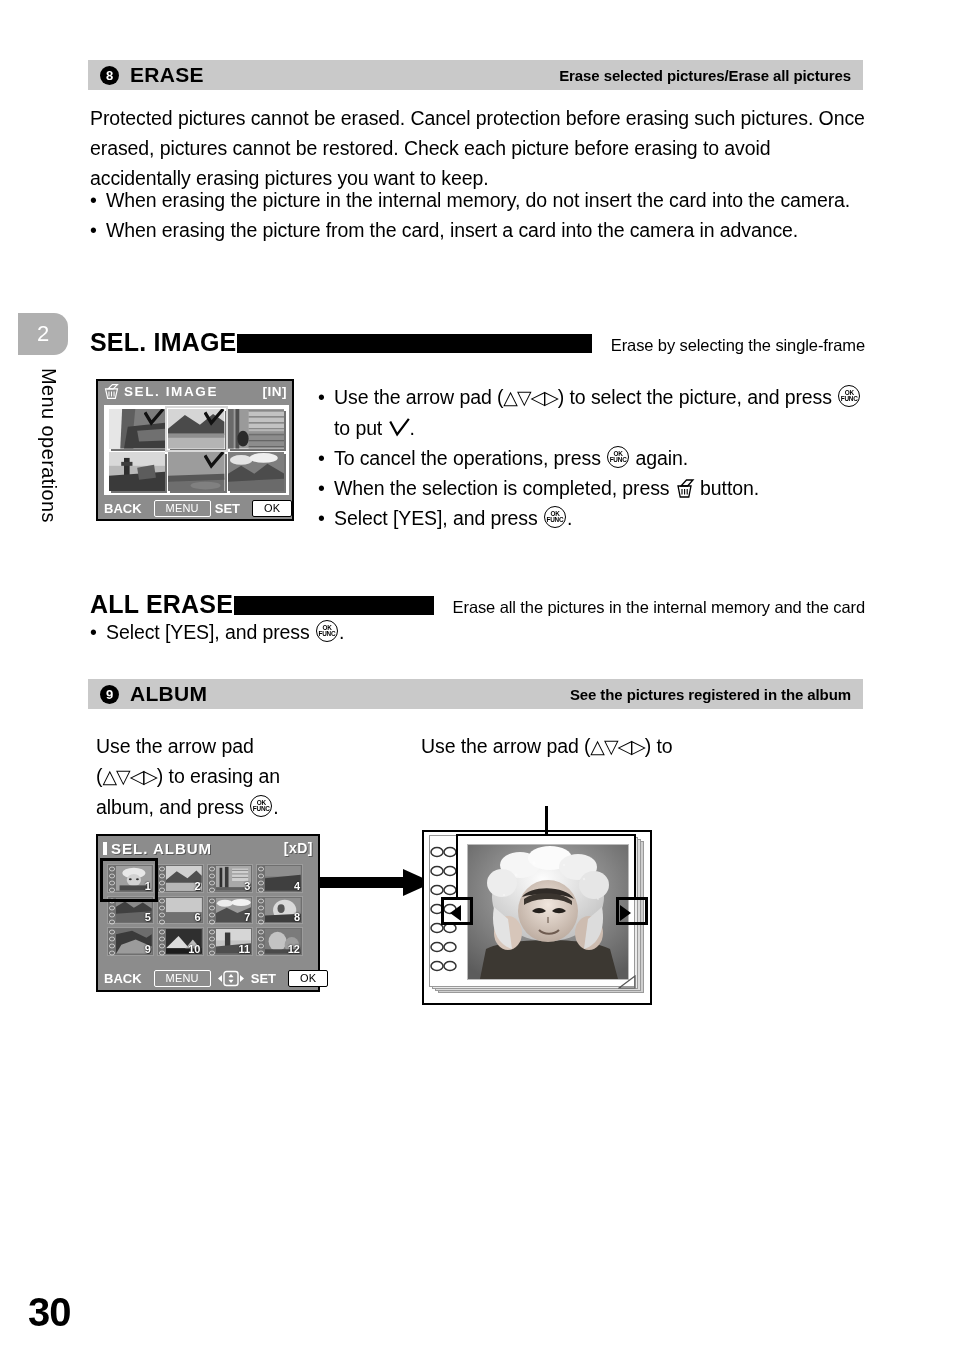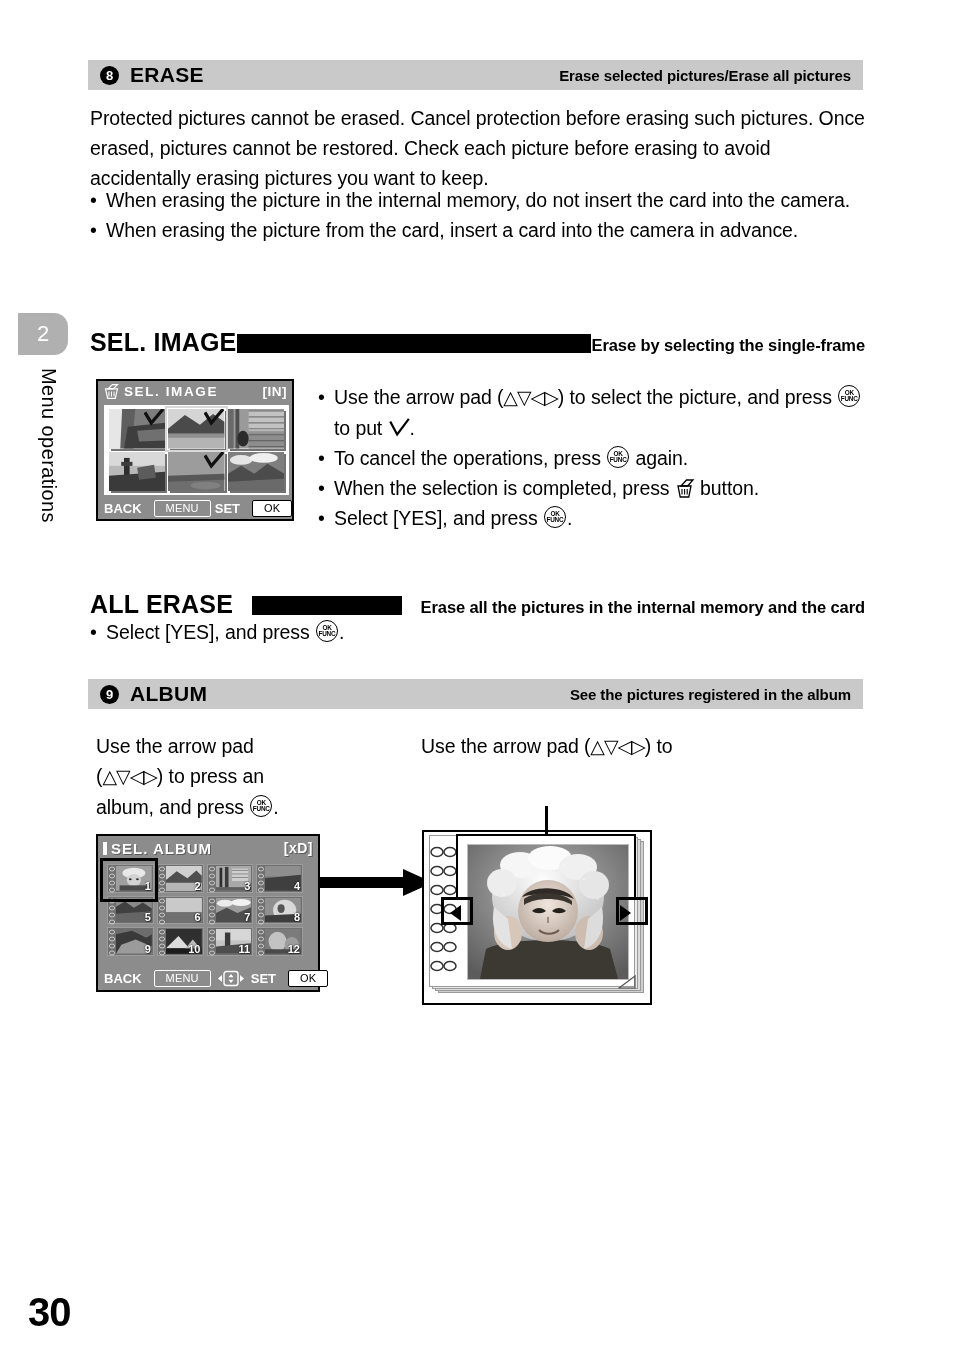--- a/index.html
+++ b/index.html
@@ -122,23 +122,24 @@
     font-size: 19px;
     font-weight: bold;
     letter-spacing: 1px;
     margin: 0 1px;
     line-height: 1;
     position: relative;
     top: -1px;
   }
   .subhead .sh-desc {
     font-size: 16.5px;
-    font-weight: bold;
+    font-weight: normal;
     white-space: nowrap;
     letter-spacing: -.1px;
+    padding-left: 18px;
   }
   .subhead.tight .sh-desc { font-size: 16.5px; margin-top: 16px; }
 
   
   .okbtn {
     display: inline-block;
     vertical-align: -3px;
     width: 20px; height: 20px;
     border: 1.6px solid #000;
     border-radius: 50%;
@@ -512,42 +513,42 @@
           <path d="M6,8 L11.5,2 L18,2 L12.6,8 Z" fill="none" stroke="#000" stroke-width="1.3"></path>
         </svg></span><span> button.</span></span>
   </div>
 
   <div class="bullet-line">
     <span class="dot">•</span>
     <span class="btext"><span>Select [YES], and press </span><span class="okbtn"><i class="t">OK</i><i class="b">FUNC</i></span><span>.</span></span>
   </div>
 </div>
 
-<div class="subhead tight" style="left:90px; top:582px;gap:18px;">
+<div class="subhead tight" style="left:90px; top:582px;">
   <span class="sh-name">ALL ERASE</span>
   <span class="leader">..................</span>
   <span class="sh-desc">Erase all the pictures in the internal memory and the card</span>
 </div>
 
 <div class="body-text" style="left:90px; top:617px; width:700px;">
   <div class="bullet-line">
     <span class="dot">•</span>
     <span class="btext"><span>Select [YES], and press </span><span class="okbtn"><i class="t">OK</i><i class="b">FUNC</i></span><span>.</span></span>
   </div>
 </div>
 
 <div class="sec-bar" id="album-bar" style="left:88px; top:679px; width:775px;">
   <span class="circnum">9</span>
   <span class="sec-title">ALBUM</span>
   <span class="sec-sub">See the pictures registered in the album</span>
 </div>
 
 <div class="body-text" style="left:96px; top:731px; width:300px;">
   <div><span>Use the arrow pad</span></div>
-  <div><span>(</span><span class="arrows">△▽◁▷</span><span>) to press an</span></div>
+  <div><span>(</span><span class="arrows">△▽◁▷</span><span>) to erasing an</span></div>
   <div><span>album, and press </span><span class="okbtn"><i class="t">OK</i><i class="b">FUNC</i></span><span>.</span></div>
 </div>
 
 <div class="body-text" style="left:421px; top:731px; width:340px;">
   <div><span>Use the arrow pad (</span><span class="arrows">△▽◁▷</span><span>) to</span></div>
 </div>
 
 <div class="lcd" id="selalbum-lcd" style="left:96px; top:834px; width:224px; height:158px;">
 
   <div class="lcd-title" style="height:24px;">

